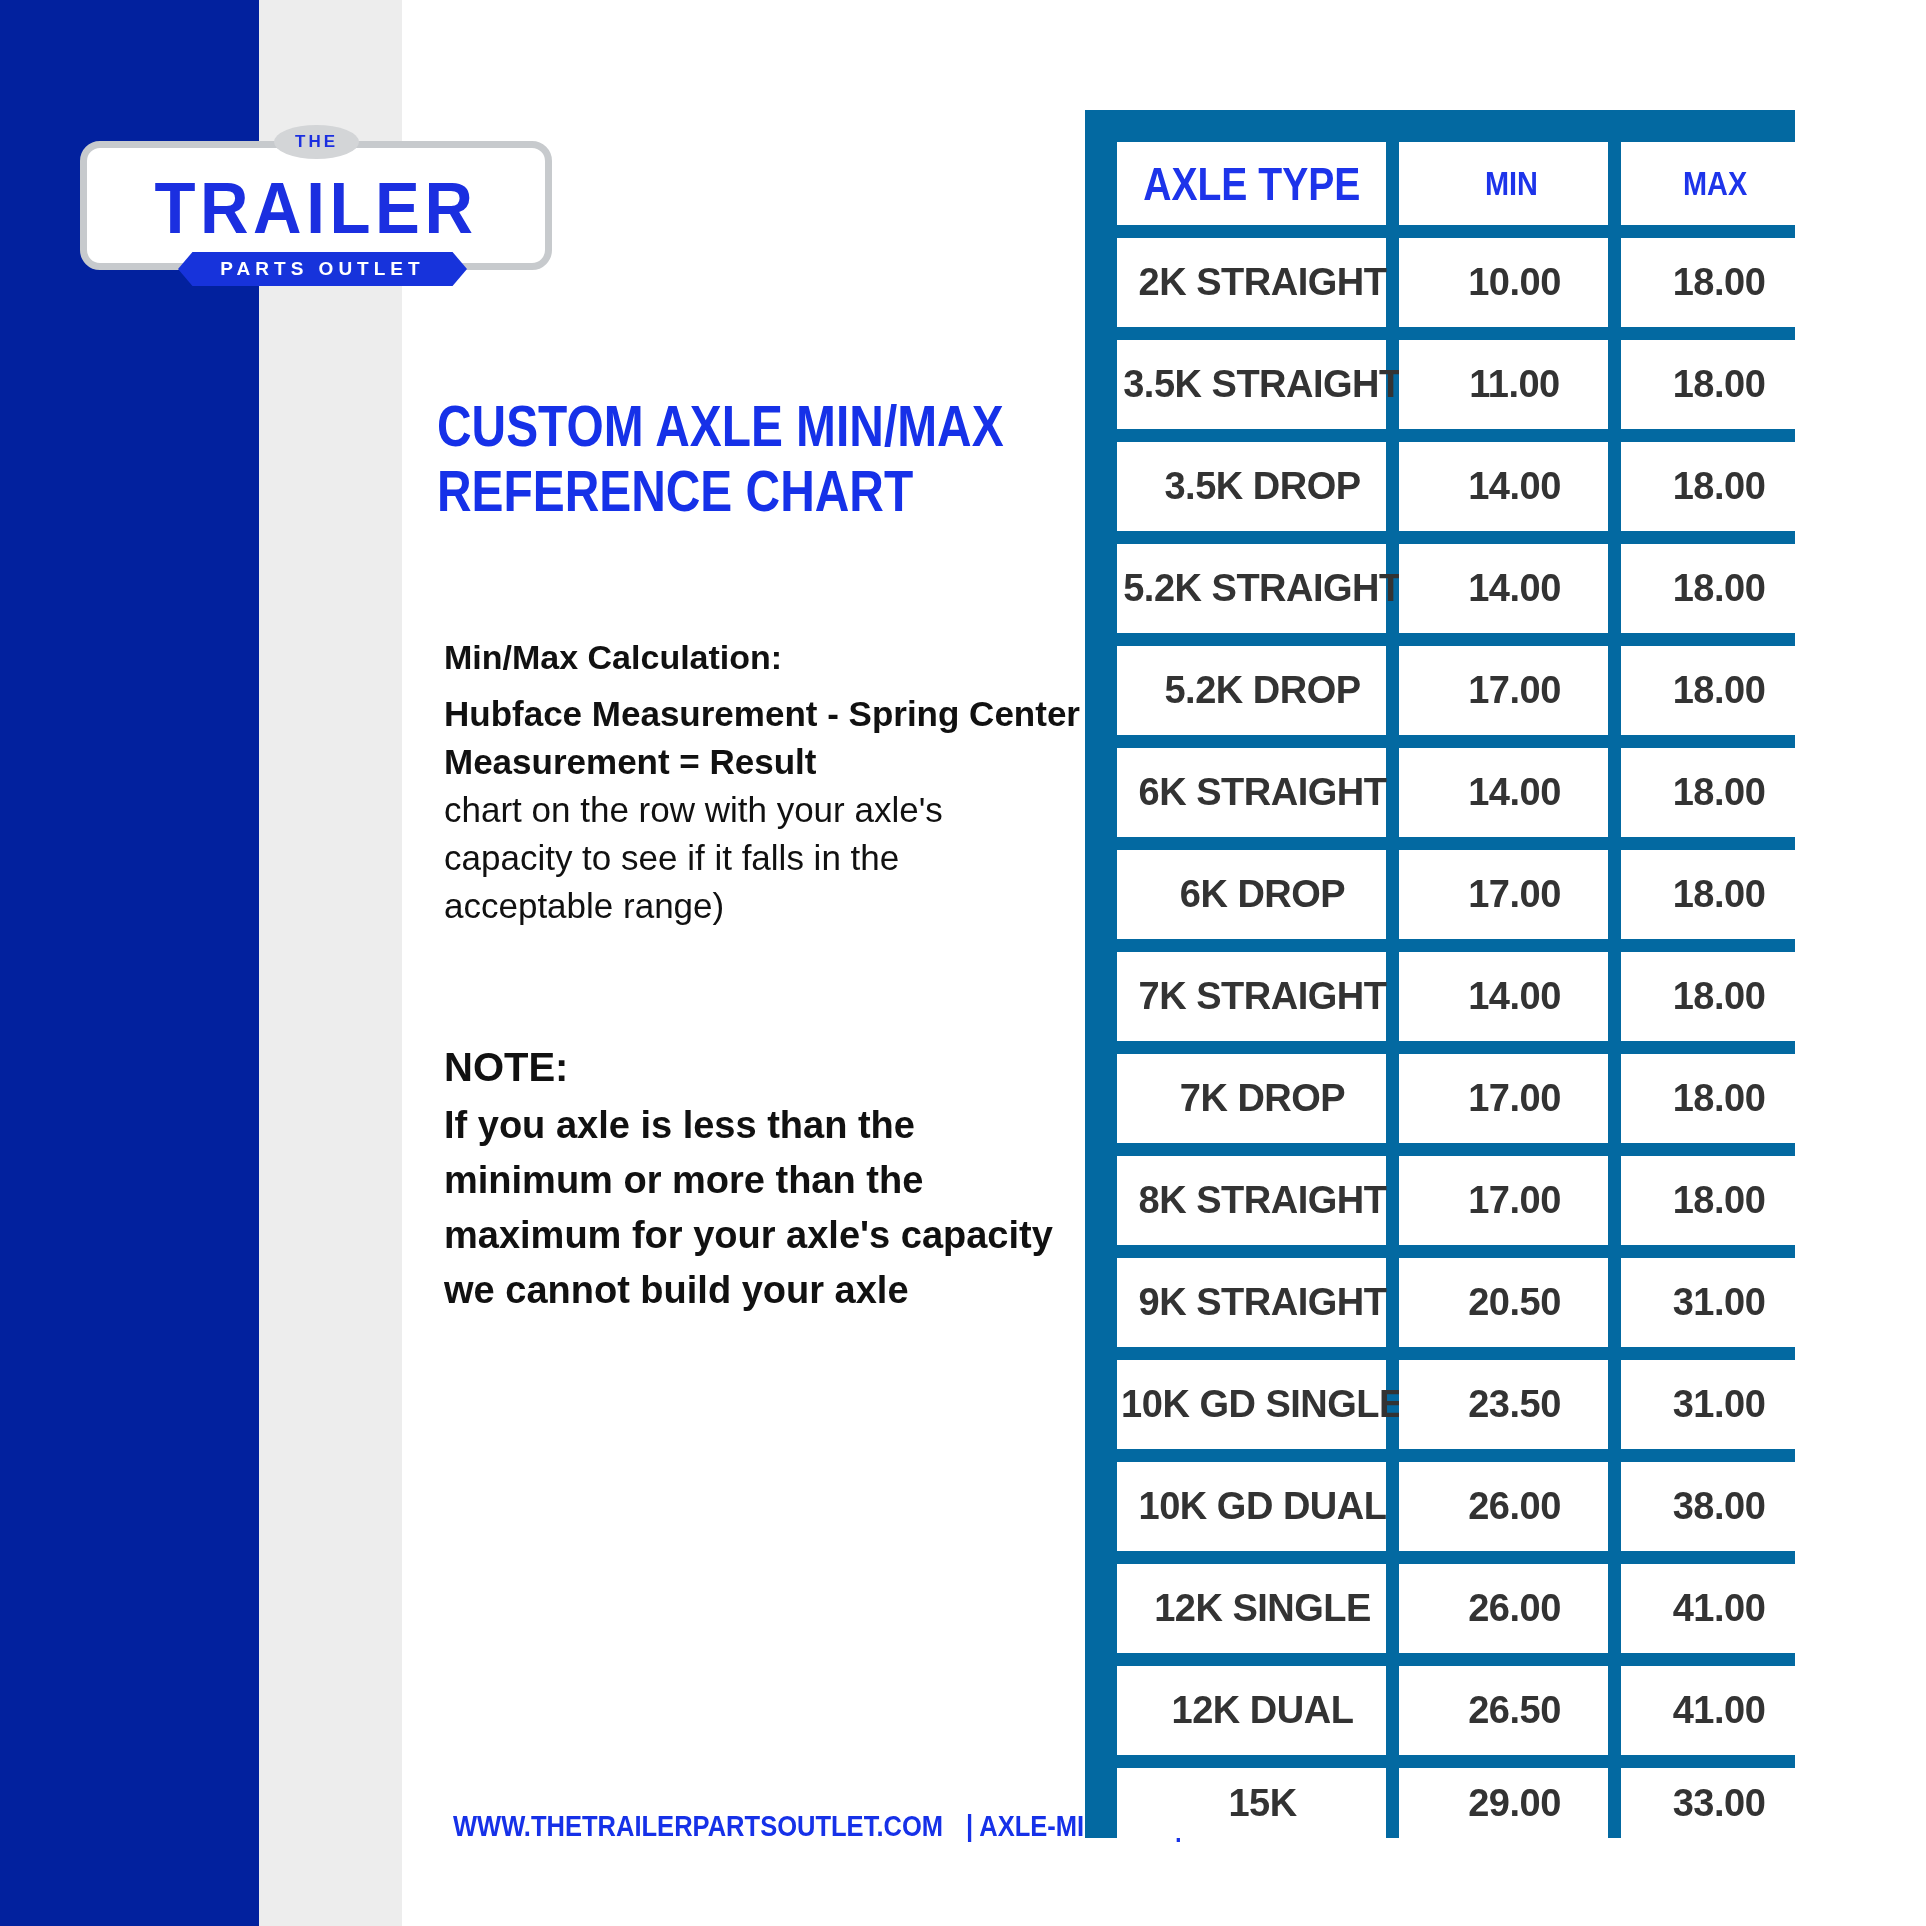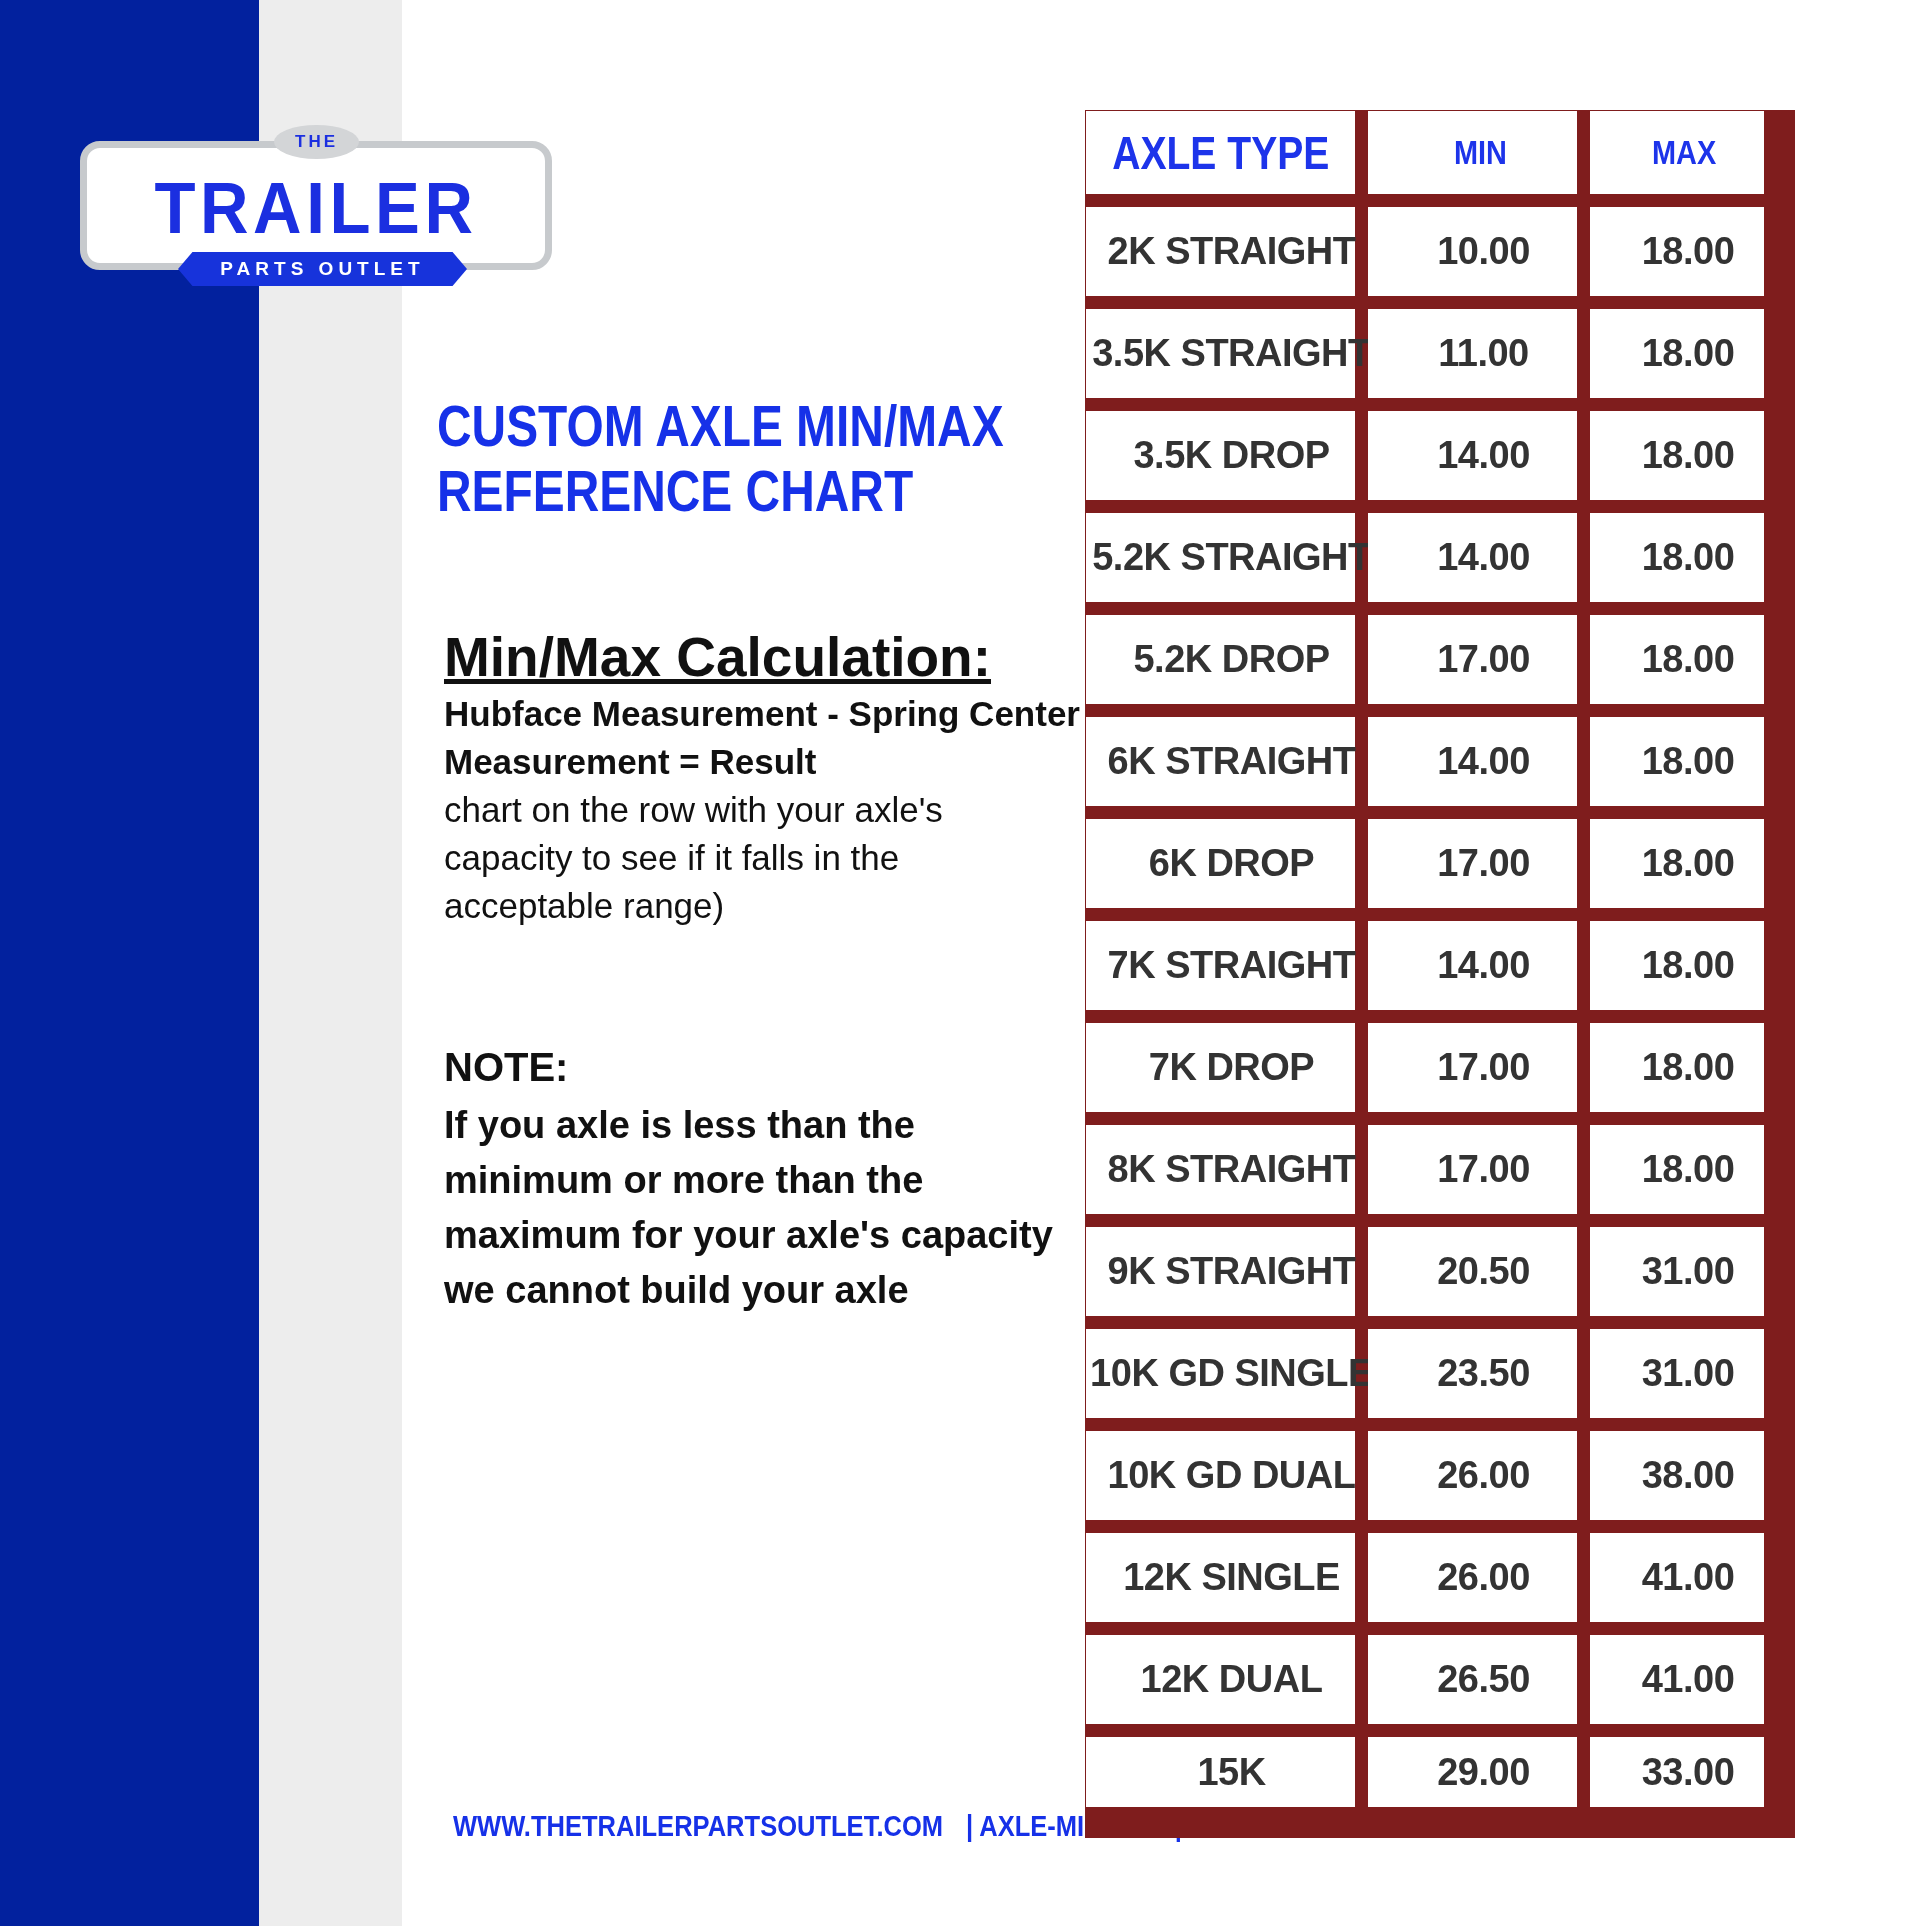--- a/index.html
+++ b/index.html
@@ -27,38 +27,38 @@
     clip-path:polygon(5% 0,95% 0,100% 50%,95% 100%,5% 100%,0 50%);
     display:flex;align-items:center;justify-content:center;}
   .logo-sub{color:#ffffff;font-weight:700;font-size:19px;letter-spacing:5px;white-space:nowrap;}
 
   
   .title{left:437px;top:394px;color:#1631E8;font-weight:800;font-size:57px;line-height:65px;
     transform:scaleX(0.84);transform-origin:0 0;white-space:nowrap;}
 
   
   .calc{left:444px;top:632px;color:#111111;}
-  .calc-heading{font-weight:800;font-size:55px;line-height:50px;margin-bottom:8px;text-decoration:underline;}
+  .calc-heading{font-weight:800;font-size:34px;line-height:50px;margin-bottom:8px;}
   .calc-line{font-size:35px;line-height:48px;white-space:nowrap;}
   .bold{font-weight:700;}
 
   
   .note{left:444px;top:1000px;color:#111111;}
   .note-heading{font-weight:800;font-size:40px;line-height:50px;margin-bottom:6px;margin-top:42px;}
   .note-line{font-weight:700;font-size:38px;line-height:55px;white-space:nowrap;}
 
   
   .footer{left:453px;top:1810px;color:#1631E8;font-weight:800;font-size:29px;white-space:nowrap;
     transform:scaleX(0.88);transform-origin:0 0;}
   .footer .gap{display:inline-block;width:26px;}
 
   
-  .axle-table{left:1085px;top:110px;width:710px;height:1728px;background:#7f1d1d;
+  .axle-table{left:1085px;top:110px;width:710px;height:1728px;background:#0369a1;
     display:grid;grid-template-columns:269px 209px 174px;
-    grid-template-rows:83px repeat(15,89px) 70px;gap:13px;padding:1px;box-sizing:border-box;}
+    grid-template-rows:83px repeat(15,89px) 70px;gap:13px;padding:32px;box-sizing:border-box;}
   .cell{background:#ffffff;display:flex;align-items:center;box-sizing:border-box;justify-content:center;}
   .th{color:#1D34EA;}
   .th-axle{justify-content:center;}
   .th-axle .condensed{font-weight:800;font-size:46px;transform:scaleX(0.85);transform-origin:50% 50%;white-space:nowrap;}
   .th-minmax{padding-left:26px;}
   .th-minmax .condensed{font-weight:800;font-size:34px;transform:scaleX(0.85);transform-origin:0 50%;white-space:nowrap;}
   .td{padding-left:22px;color:#333333;font-weight:700;font-size:38px;letter-spacing:-0.5px;white-space:nowrap;}
 </style>
 </head>
 <body>

